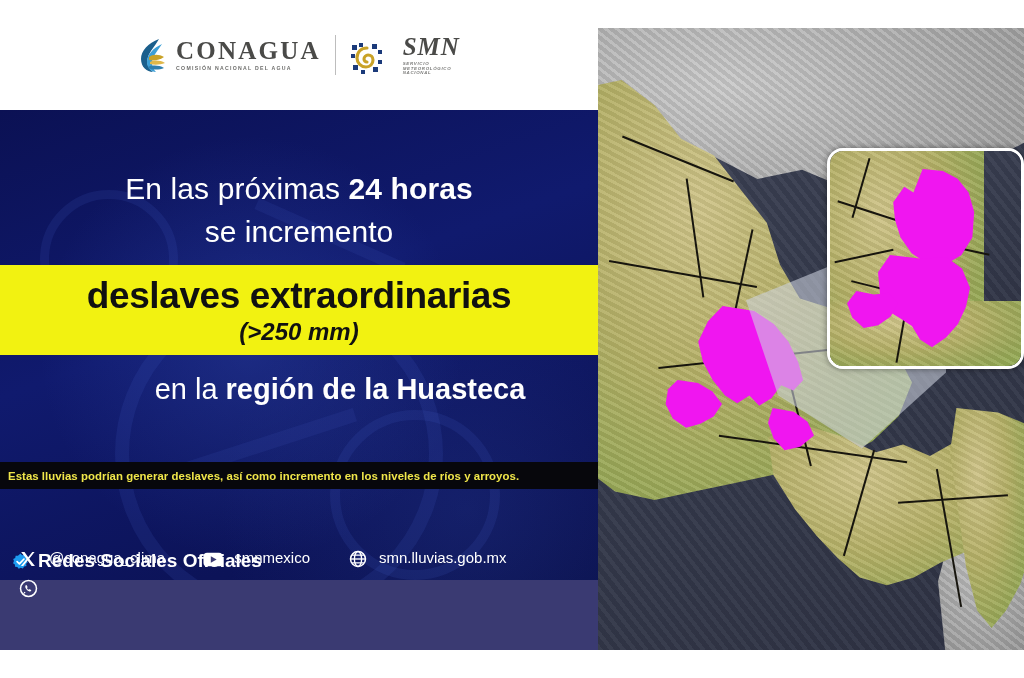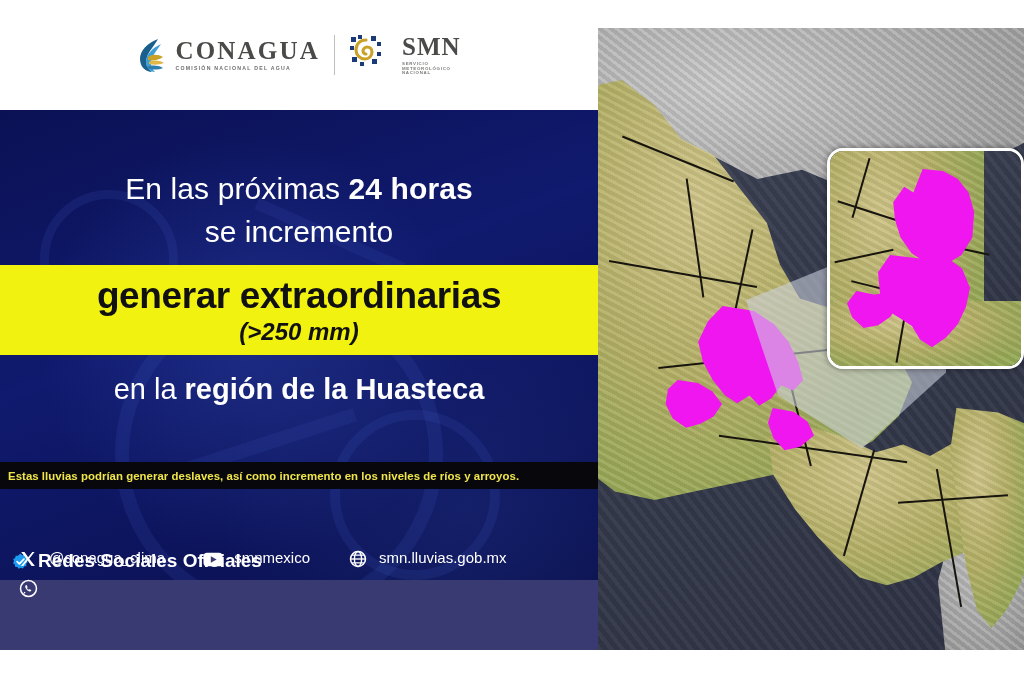--- a/index.html
+++ b/index.html
@@ -13,21 +13,21 @@
 
   #poster-header{position:absolute;left:0;top:0;width:598px;height:110px;background:#ffffff;
     display:flex;align-items:center;justify-content:center;}
   .logo-row{display:flex;align-items:center;gap:14px;}
   .conagua-lockup{display:flex;align-items:center;gap:8px;}
   .conagua-mark{width:30px;height:36px;flex:0 0 auto;}
   .conagua-words{display:flex;flex-direction:column;line-height:1;}
   .conagua-name{font-family:"Liberation Serif",serif;font-size:25px;font-weight:700;letter-spacing:2.2px;color:#4a4a48;}
   .conagua-sub{font-size:5.2px;font-weight:700;letter-spacing:1.25px;color:#6d6d6b;margin-top:3px;}
   .logo-div{width:1px;height:40px;background:#bdbdbd;}
-  .smn-lockup{display:flex;align-items:flex-start;gap:19px;}
+  .smn-lockup{display:flex;align-items:flex-end;gap:19px;font-style:italic;}
   .smn-mark{width:34px;height:34px;flex:0 0 auto;}
   .smn-words{display:flex;flex-direction:column;line-height:1;}
   .smn-name{font-family:"Liberation Serif",serif;font-size:25px;font-weight:700;letter-spacing:1px;color:#4a4a48;}
   .smn-sub{font-size:4.4px;font-weight:700;letter-spacing:0.7px;color:#7a7a78;margin-top:3px;}
   .smn-sub span{display:block;}
 
   #poster-body{position:absolute;left:0;top:110px;width:598px;height:540px;
     background:
       radial-gradient(circle at 42% 44%, rgba(58,86,190,0.30) 0%, rgba(58,86,190,0.0) 46%),
       radial-gradient(circle at 78% 74%, rgba(52,78,175,0.22) 0%, rgba(52,78,175,0.0) 40%),
@@ -45,21 +45,21 @@
   .line-a b{font-weight:700;}
   .line-b{position:absolute;left:0;top:105px;width:598px;text-align:center;
     font-size:30px;color:#ffffff;font-weight:400;}
 
   #yellow-band{position:absolute;left:0;top:155px;width:598px;height:90px;background:#f2f211;
     display:flex;flex-direction:column;align-items:center;justify-content:center;}
   .yb-main{font-size:37px;font-weight:700;color:#111111;letter-spacing:-0.4px;line-height:1;}
   .yb-sub{font-size:24px;font-weight:700;font-style:italic;color:#111111;margin-top:6px;line-height:1;}
 
   .line-c{position:absolute;left:0;top:263px;width:598px;text-align:center;
-    font-size:29px;color:#ffffff;font-weight:400;}
+    font-size:29px;color:#ffffff;font-weight:400;padding-left:41px;}
   .line-c b{font-weight:700;}
 
   #warn-strip{position:absolute;left:0;top:352px;width:598px;height:27px;background:#07070c;
     display:flex;align-items:center;}
   .warn-text{padding-left:8px;font-size:11.4px;font-weight:700;color:#f0e64a;letter-spacing:0.05px;}
 
   #social{position:absolute;left:0;top:430px;width:598px;height:110px;}
   .soc-title-row{position:absolute;left:12px;top:10px;display:flex;align-items:center;gap:9px;}
   .verified{width:17px;height:17px;flex:0 0 auto;}
   .soc-title{font-size:19px;font-weight:700;color:#ffffff;}
@@ -165,21 +165,21 @@
       <div class="wm-bar" style="left:150px;top:330px;width:210px;height:14px;transform:rotate(-18deg);"></div>
       <div class="wm-bar" style="left:250px;top:120px;width:160px;height:12px;transform:rotate(24deg);"></div>
 
       <div class="line-a">
         <span>En las próximas </span><b>24 horas</b>
       </div>
 
       <div class="line-b">se incremento</div>
 
       <div id="yellow-band">
-        <div class="yb-main">generar extraordinarias</div>
+        <div class="yb-main">deslaves extraordinarias</div>
         <div class="yb-sub">(&gt;250 mm)</div>
       </div>
 
       <div class="line-c">
         <span>en la </span><b>región de la Huasteca</b>
       </div>
 
       <div id="warn-strip">
         <div class="warn-text">Estas lluvias podrían generar deslaves, así como incremento en los niveles de ríos y arroyos.</div>
       </div>

